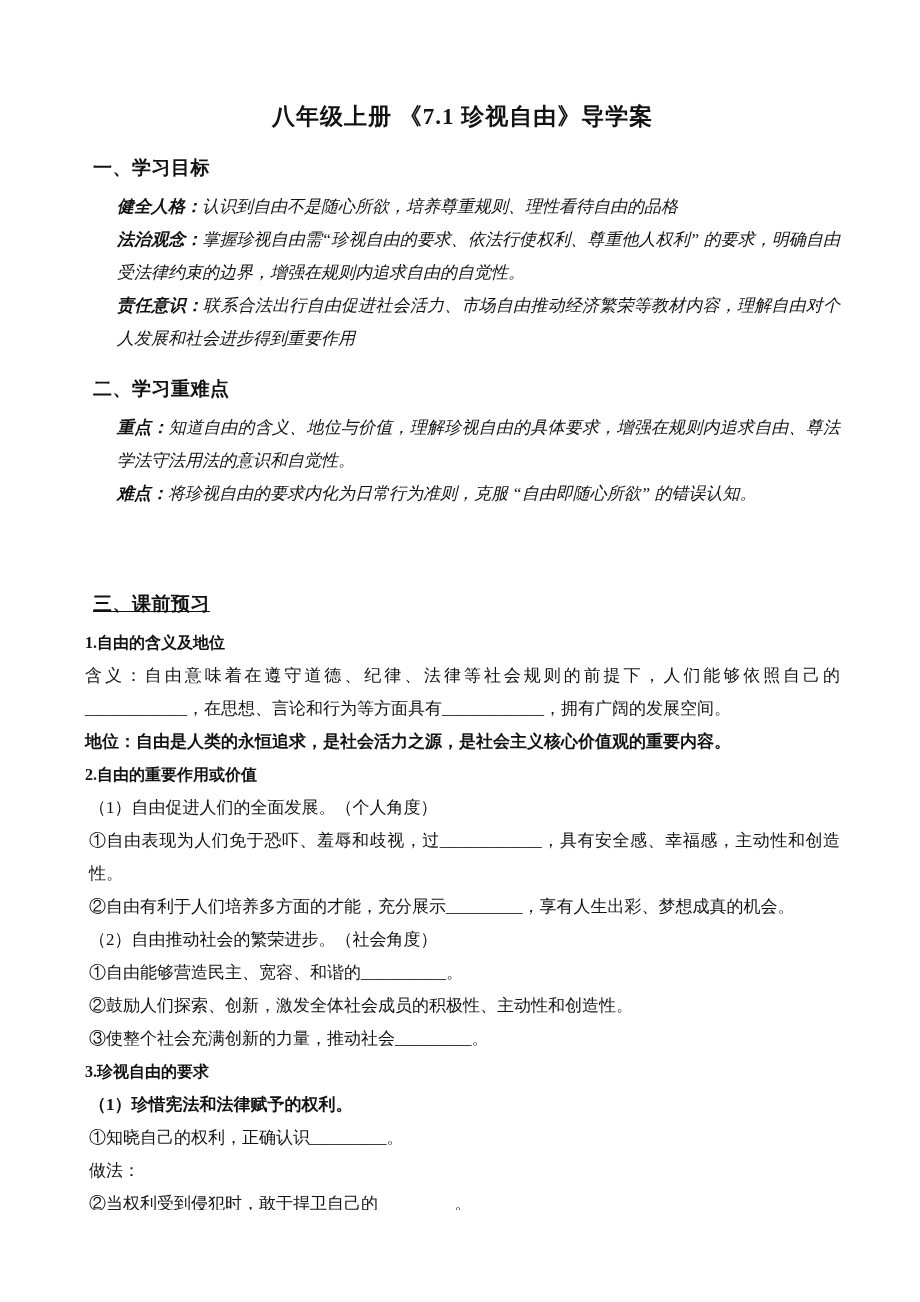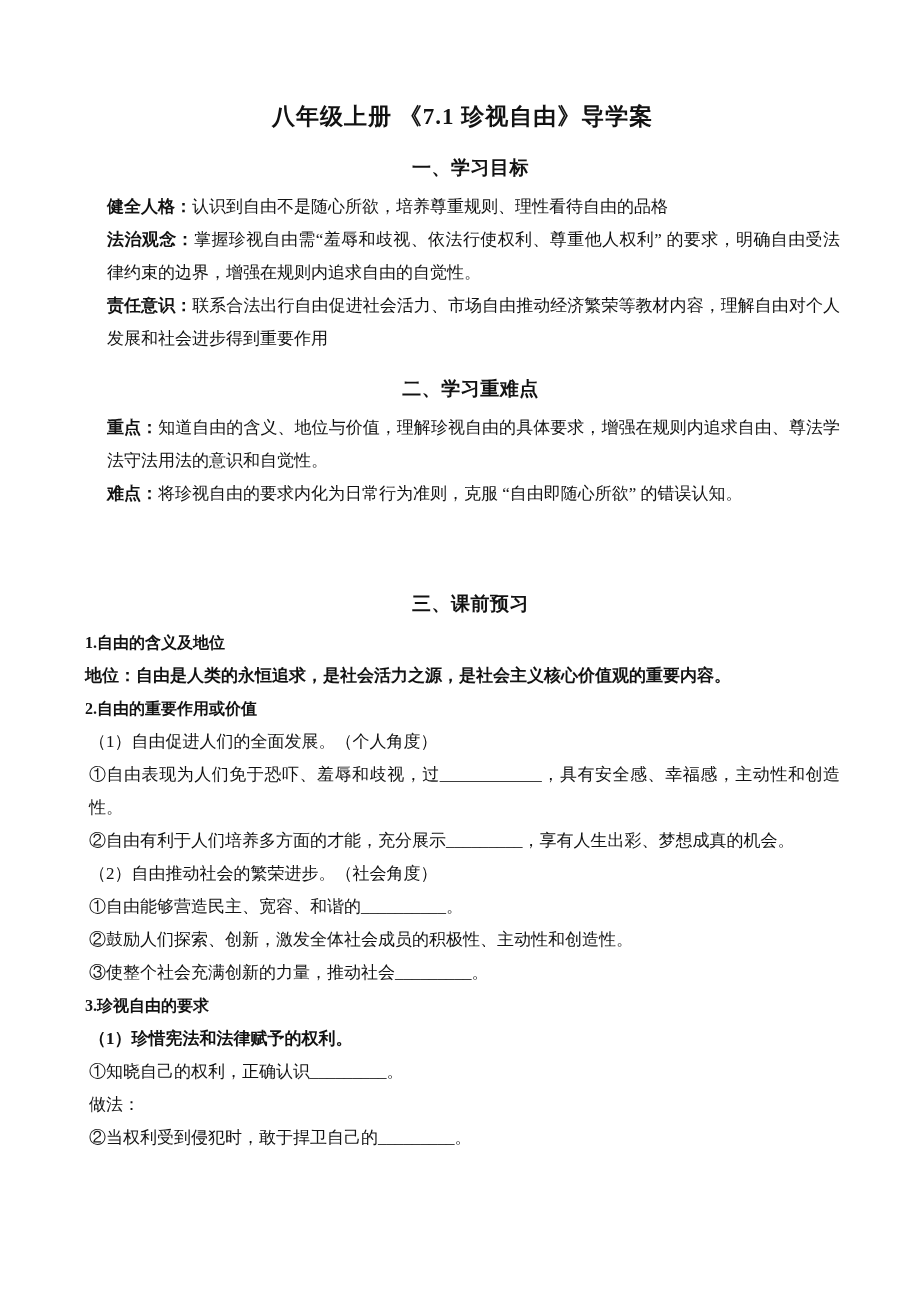--- a/index.html
+++ b/index.html
@@ -23,67 +23,68 @@
     font-size: 23px;
     font-weight: bold;
     text-align: center;
     margin: 0 0 6px 0;
     line-height: 34px;
     letter-spacing: 1px;
   }
   h2.sec-heading {
     font-size: 19px;
     font-weight: bold;
-    margin: 20px 0 8px 16px;
+    margin: 20px 0 8px 8px;
     line-height: 28px;
     letter-spacing: 0.5px;
-    text-align: center;
   }
   h2.gap-before {
     margin-top: 80px;
+    text-decoration: underline;
   }
   p {
     margin: 0;
     line-height: 33px;
   }
   .just { text-align: justify; }
-  .ind  { margin-left: 22px; }
+  .ind  { margin-left: 32px; font-style: italic; }
   .b    { font-weight: bold; }
   .sub-heading {
     font-weight: bold;
     line-height: 33px;
     margin: 0;
     font-size: 16px;
   }
   .pt4 { padding-left: 4px; }
 </style>
 </head>
 <body>
 
 <div class="page">
 
   <h1 class="doc-title">八年级上册 《7.1 珍视自由》导学案</h1>
 
   <section>
     <h2 class="sec-heading">一、学习目标</h2>
     <p class="ind just"><span class="b">健全人格：</span><span>认识到自由不是随心所欲，培养尊重规则、理性看待自由的品格</span></p>
-    <p class="ind just"><span class="b">法治观念：</span><span>掌握珍视自由需“羞辱和歧视、依法行使权利、尊重他人权利” 的要求，明确自由受法律约束的边界，增强在规则内追求自由的自觉性。</span></p>
+    <p class="ind just"><span class="b">法治观念：</span><span>掌握珍视自由需“珍视自由的要求、依法行使权利、尊重他人权利” 的要求，明确自由受法律约束的边界，增强在规则内追求自由的自觉性。</span></p>
     <p class="ind just"><span class="b">责任意识：</span><span>联系合法出行自由促进社会活力、市场自由推动经济繁荣等教材内容，理解自由对个人发展和社会进步得到重要作用</span></p>
   </section>
 
   <section>
     <h2 class="sec-heading">二、学习重难点</h2>
     <p class="ind just"><span class="b">重点：</span><span>知道自由的含义、地位与价值，理解珍视自由的具体要求，增强在规则内追求自由、尊法学法守法用法的意识和自觉性。</span></p>
     <p class="ind just"><span class="b">难点：</span><span>将珍视自由的要求内化为日常行为准则，克服 “自由即随心所欲” 的错误认知。</span></p>
   </section>
 
   <section>
     <h2 class="sec-heading gap-before">三、课前预习</h2>
 
     <p class="sub-heading">1.自由的含义及地位</p>
+    <p class="just"><span>含义：</span><span>自由意味着在遵守道德、纪律、法律等社会规则的前提下，人们能够依照自己的____________，在思想、言论和行为等方面具有____________，拥有广阔的发展空间。</span></p>
     <p class="b just">地位：自由是人类的永恒追求，是社会活力之源，是社会主义核心价值观的重要内容。</p>
 
     <p class="sub-heading">2.自由的重要作用或价值</p>
     <p class="pt4">（1）自由促进人们的全面发展。（个人角度）</p>
     <p class="pt4 just">①自由表现为人们免于恐吓、羞辱和歧视，过____________，具有安全感、幸福感，主动性和创造性。</p>
     <p class="pt4 just">②自由有利于人们培养多方面的才能，充分展示_________，享有人生出彩、梦想成真的机会。</p>
     <p class="pt4">（2）自由推动社会的繁荣进步。（社会角度）</p>
     <p class="pt4 just">①自由能够营造民主、宽容、和谐的__________。</p>
     <p class="pt4 just">②鼓励人们探索、创新，激发全体社会成员的积极性、主动性和创造性。</p>
     <p class="pt4 just">③使整个社会充满创新的力量，推动社会_________。</p>

